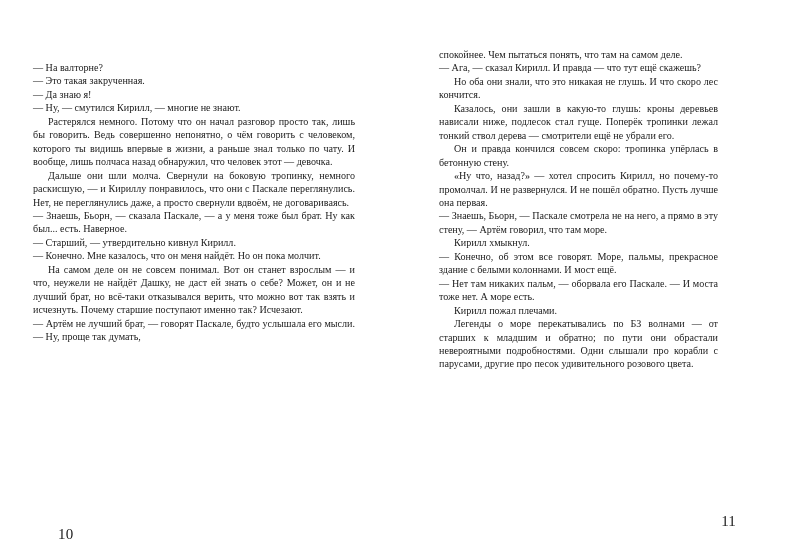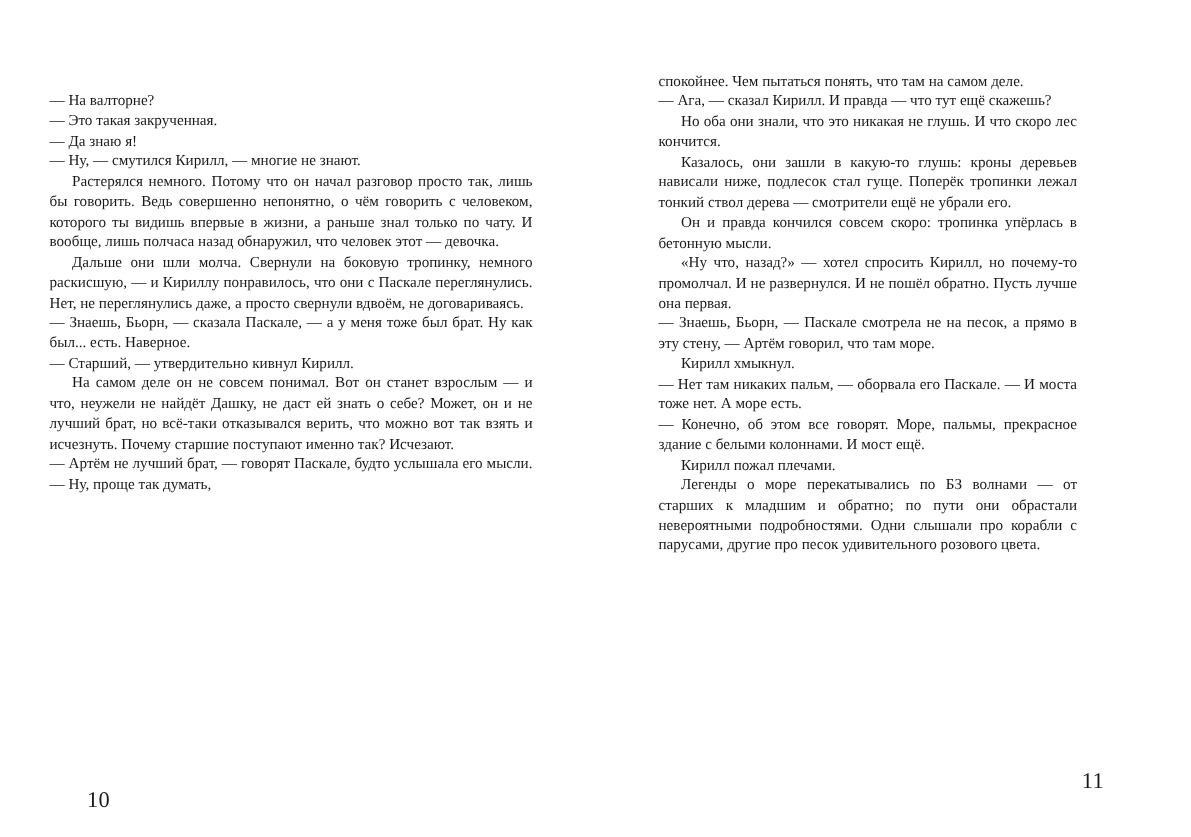--- a/index.html
+++ b/index.html
@@ -71,37 +71,38 @@
   <div class="page page-left">
     <div class="textblock">
       <p class="noindent">— На валторне?</p>
       <p class="noindent">— Это такая закрученная.</p>
       <p class="noindent">— Да знаю я!</p>
       <p class="noindent">— Ну, — смутился Кирилл, — многие не знают.</p>
       <p>Растерялся немного. Потому что он начал разговор просто так, лишь бы говорить. Ведь совершенно непонятно, о чём говорить с человеком, которого ты видишь впервые в жизни, а раньше знал только по чату. И вообще, лишь полчаса назад обнаружил, что человек этот — девочка.</p>
       <p>Дальше они шли молча. Свернули на боковую тропинку, немного раскисшую, — и Кириллу понравилось, что они с Паскале переглянулись. Нет, не переглянулись даже, а просто свернули вдвоём, не договариваясь.</p>
       <p class="noindent">— Знаешь, Бьорн, — сказала Паскале, — а у меня тоже был брат. Ну как был... есть. Наверное.</p>
       <p class="noindent">— Старший, — утвердительно кивнул Кирилл.</p>
+      <p class="noindent">— Конечно. Мне казалось, что он меня найдёт. Но он пока молчит.</p>
       <p>На самом деле он не совсем понимал. Вот он станет взрослым — и что, неужели не найдёт Дашку, не даст ей знать о себе? Может, он и не лучший брат, но всё-таки отказывался верить, что можно вот так взять и исчезнуть. Почему старшие поступают именно так? Исчезают.</p>
       <p class="noindent">— Артём не лучший брат, — говорят Паскале, будто услышала его мысли. — Ну, проще так думать,</p>
     </div>
     <div class="folio folio-left">10</div>
   </div>
 
   <div class="page page-right">
     <div class="textblock">
       <p class="noindent">спокойнее. Чем пытаться понять, что там на самом деле.</p>
       <p class="noindent">— Ага, — сказал Кирилл. И правда — что тут ещё скажешь?</p>
       <p>Но оба они знали, что это никакая не глушь. И что скоро лес кончится.</p>
       <p>Казалось, они зашли в какую-то глушь: кроны деревьев нависали ниже, подлесок стал гуще. Поперёк тропинки лежал тонкий ствол дерева — смотрители ещё не убрали его.</p>
-      <p>Он и правда кончился совсем скоро: тропинка упёрлась в бетонную мысли.</p>
+      <p>Он и правда кончился совсем скоро: тропинка упёрлась в бетонную стену.</p>
       <p>«Ну что, назад?» — хотел спросить Кирилл, но почему-то промолчал. И не развернулся. И не пошёл обратно. Пусть лучше она первая.</p>
-      <p class="noindent">— Знаешь, Бьорн, — Паскале смотрела не на песок, а прямо в эту стену, — Артём говорил, что там море.</p>
+      <p class="noindent">— Знаешь, Бьорн, — Паскале смотрела не на него, а прямо в эту стену, — Артём говорил, что там море.</p>
       <p>Кирилл хмыкнул.</p>
+      <p class="noindent">— Конечно, об этом все говорят. Море, пальмы, прекрасное здание с белыми колоннами. И мост ещё.</p>
       <p class="noindent">— Нет там никаких пальм, — оборвала его Паскале. — И моста тоже нет. А море есть.</p>
-      <p class="noindent">— Конечно, об этом все говорят. Море, пальмы, прекрасное здание с белыми колоннами. И мост ещё.</p>
       <p>Кирилл пожал плечами.</p>
       <p>Легенды о море перекатывались по БЗ волнами — от старших к младшим и обратно; по пути они обрастали невероятными подробностями. Одни слышали про корабли с парусами, другие про песок удивительного розового цвета.</p>
     </div>
     <div class="folio folio-right">11</div>
   </div>
 
 </div>
 
 </body></html>

